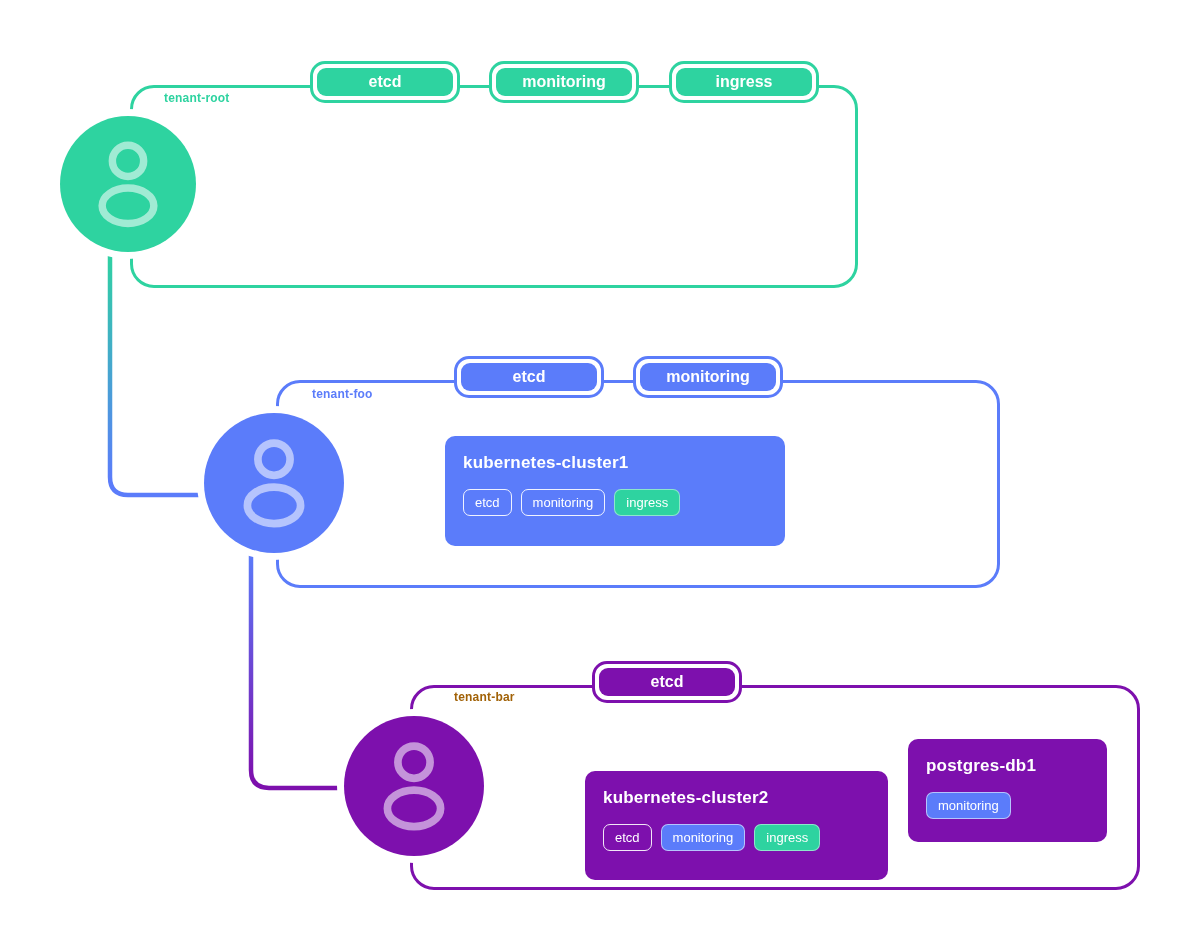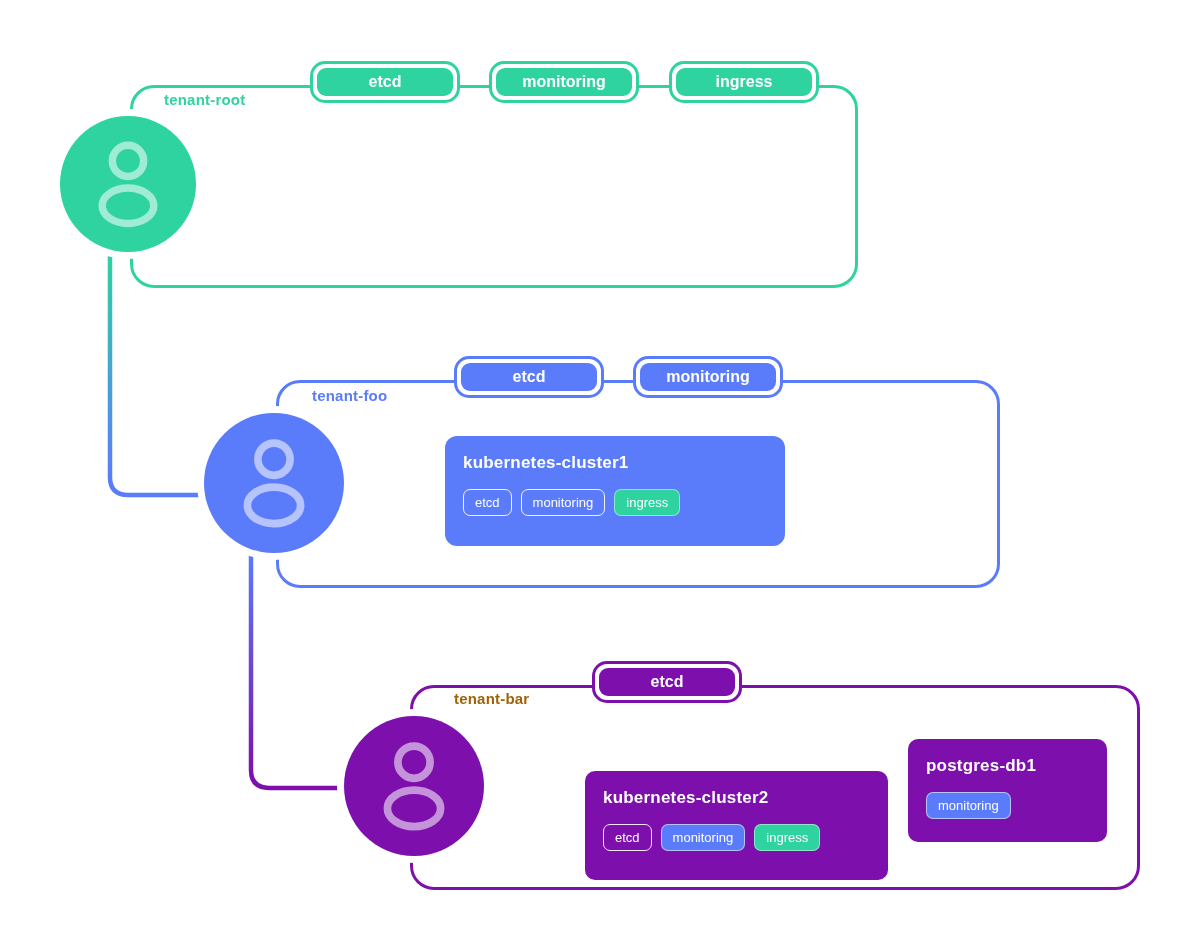--- a/index.html
+++ b/index.html
@@ -21,21 +21,21 @@
     border-radius: 24px;
     background: transparent;
     z-index: 1;
   }
   .tenant-box.green  { border-color: #2ed3a0; }
   .tenant-box.blue   { border-color: #5b7cfa; }
   .tenant-box.purple { border-color: #7d10ad; }
 
   .tenant-label {
     position: absolute;
-    font-size: 15px;
+    font-size: 12px;
     font-weight: bold;
     letter-spacing: 0.2px;
     z-index: 3;
     background: #ffffff;
     padding: 0 4px;
   }
   .tenant-label.green  { color: #2ed3a0; }
   .tenant-label.blue   { color: #5b7cfa; }
   .tenant-label.purple { color: #a16207; }
 
@@ -91,21 +91,21 @@
   }
 
   
   .workload {
     position: absolute;
     border-radius: 10px;
     color: #ffffff;
     padding: 17px 18px;
     z-index: 3;
   }
-  .workload.blue   { background: #5b7cfa; border-radius: 12px; }
+  .workload.blue   { background: #5b7cfa; }
   .workload.purple { background: #7d10ad; }
   .workload-title {
     font-size: 17px;
     font-weight: bold;
     margin-bottom: 16px;
     letter-spacing: 0.2px;
   }
   .badge-row { display: flex; gap: 9px; }
   .badge {
     font-size: 13px;

